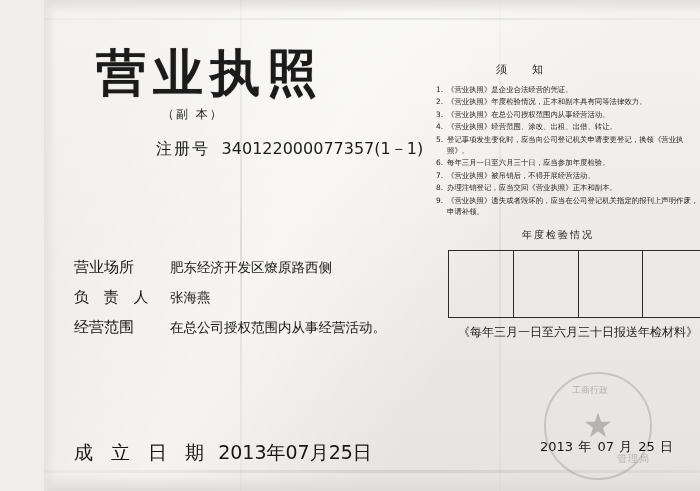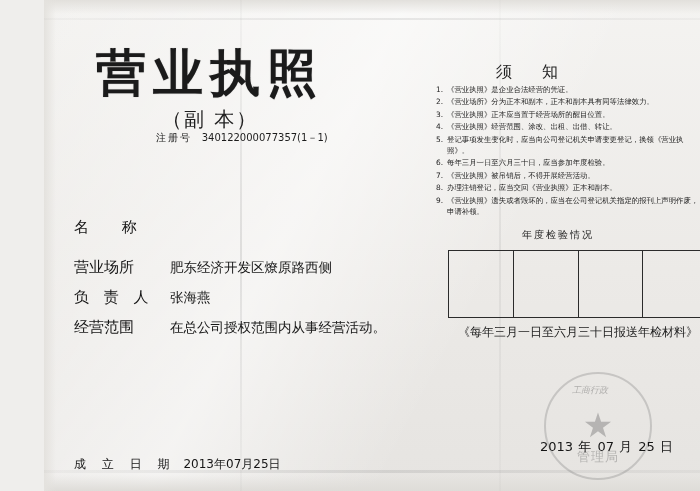--- a/index.html
+++ b/index.html
@@ -53,29 +53,29 @@
     font-size: 50px;
     font-weight: bold;
     letter-spacing: 7px;
     color: #1b1b1b;
     text-shadow: 0 0 1px rgba(0,0,0,0.35);
   }
   .subtitle {
     position: absolute;
     left: 118px;
     top: 106px;
-    font-size: 20px;
+    font-size: 12px;
     color: #1f1f1f;
     letter-spacing: 2px;
   }
   .reg-line {
     position: absolute;
     left: 112px;
-    top: 131px;
-    font-size: 10px;
+    top: 139px;
+    font-size: 16px;
     color: #1c1c1c;
     letter-spacing: 0.5px;
   }
   .reg-line .reg-label { letter-spacing: 2px; }
   .reg-line .reg-value {
     font-family: "DejaVu Sans", "Liberation Sans", sans-serif;
     margin-left: 6px;
     letter-spacing: 0px;
   }
 
@@ -99,35 +99,35 @@
     white-space: nowrap;
   }
   .f1 { top: 218px; }
   .f2 { top: 258px; }
   .f3 { top: 288px; }
   .f4 { top: 318px; }
 
   .founded {
     position: absolute;
     left: 30px;
-    top: 456px;
+    top: 440px;
     display: flex;
     align-items: flex-start;
-    font-size: 12px;
+    font-size: 19px;
     color: #161616;
   }
   .founded .lbl { letter-spacing: 6px; white-space: nowrap; }
   .founded .val { margin-left: 8px; }
 
   
   .notice-title {
     position: absolute;
     left: 452px;
     top: 62px;
-    font-size: 16px;
+    font-size: 11px;
     letter-spacing: 7px;
     color: #1f1f1f;
   }
   .notice-list {
     position: absolute;
     left: 392px;
     top: 84px;
     width: 268px;
     margin: 0;
     padding: 0;
@@ -213,22 +213,22 @@
     font-size: 9px;
     color: rgba(100,100,100,0.8);
     transform-origin: 0 0;
     white-space: nowrap;
   }
   .seal .bottom-text {
     position: absolute;
     left: 0;
     bottom: 12px;
     width: 100%;
-    text-align: center;
-    font-size: 13px;
+    text-align: right;
+    font-size: 10px;
     color: rgba(100,100,100,0.7);
     letter-spacing: 1px;
   }
 
   .issue-date {
     position: absolute;
     left: 496px;
     top: 438px;
     font-size: 13px;
     color: #161616;
@@ -250,21 +250,20 @@
 
   <div class="title">营业执照</div>
   <div class="subtitle">（副 本）</div>
 
   <div class="reg-line">
     <span class="reg-label">注册号</span>
     <span class="reg-value">340122000077357(1－1)</span>
   </div>
 
   <div class="field f1 spread">
-    <span class="lbl">名    称</span>
   </div>
   <div class="field f2">
     <span class="lbl">营业场所</span>
     <span class="val">肥东经济开发区燎原路西侧</span>
   </div>
   <div class="field f3 spread2">
     <span class="lbl">负 责 人</span>
     <span class="val">张海燕</span>
   </div>
   <div class="field f4">
@@ -273,42 +272,42 @@
   </div>
 
   <div class="founded">
     <span class="lbl">成 立 日 期</span>
     <span class="val">2013年07月25日</span>
   </div>
 
   <div class="notice-title">须　知</div>
   <ul class="notice-list">
     <li><span class="num">1.</span><span>《营业执照》是企业合法经营的凭证。</span></li>
-    <li><span class="num">2.</span><span>《营业场所》分为正本和副本，正本和副本具有同等法律效力。</span></li>
-    <li><span class="num">3.</span><span>《营业执照》正本应当置于经营场所的醒目位置。</span></li>
+    <li><span class="num">2.</span><span>《营业执照》年度检验情况，正本和副本具有同等法律效力。</span></li>
+    <li><span class="num">3.</span><span>《营业执照》在总公司授权范围内从事经营活动。</span></li>
     <li><span class="num">4.</span><span>《营业执照》经营范围、涂改、出租、出借、转让。</span></li>
     <li><span class="num">5.</span><span>登记事项发生变化时，应当向公司登记机关申请变更登记，换领《营业执照》。</span></li>
     <li><span class="num">6.</span><span>每年三月一日至六月三十日，应当参加年度检验。</span></li>
     <li><span class="num">7.</span><span>《营业执照》被吊销后，不得开展经营活动。</span></li>
     <li><span class="num">8.</span><span>办理注销登记，应当交回《营业执照》正本和副本。</span></li>
     <li><span class="num">9.</span><span>《营业执照》遗失或者毁坏的，应当在公司登记机关指定的报刊上声明作废，申请补领。</span></li>
   </ul>
 
   <div class="annual-title">年度检验情况</div>
   <div class="annual-table">
     <div class="cell"></div>
     <div class="cell"></div>
     <div class="cell"></div>
     <div class="cell"></div>
   </div>
   <div class="annual-note">《每年三月一日至六月三十日报送年检材料》</div>
 
   <div class="seal">
     <div class="ring-text">
-      <span style="transform: translate(-26px,-42px); font-style: italic;">工商行政</span>
+      <span style="transform: translate(-26px,-42px);">工商行政</span>
     </div>
     <div class="star">★</div>
     <div class="bottom-text">管理局</div>
   </div>
 
   <div class="issue-date">
     <span class="num">2013</span>
     <span>年</span>
     <span class="num">07</span>
     <span>月</span>

